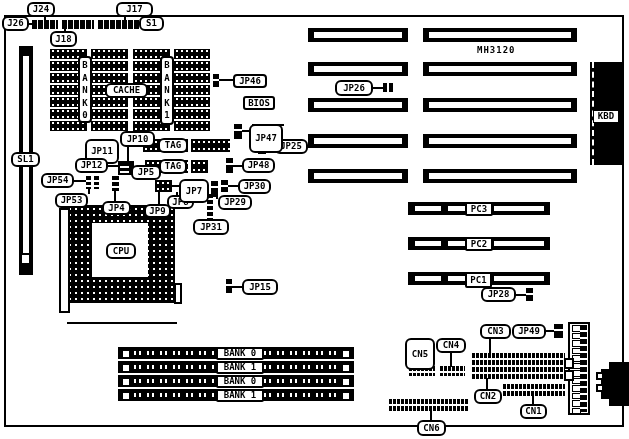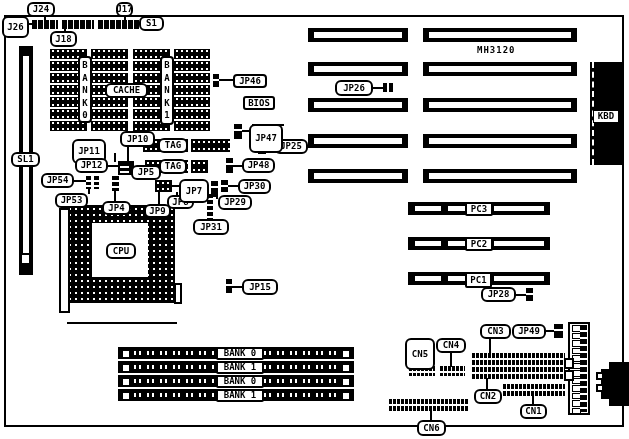--- a/index.html
+++ b/index.html
@@ -280,30 +280,30 @@
   <div class="line" style="left:516px;top:294px;width:10px;height:2px"></div>
   <div class="line" style="left:545px;top:330px;width:9px;height:2px"></div>
   <div class="line" style="left:489px;top:338px;width:2px;height:15px"></div>
   <div class="line" style="left:419px;top:352px;width:2px;height:15px"></div>
   <div class="line" style="left:450px;top:352px;width:2px;height:15px"></div>
   <div class="line" style="left:486px;top:378px;width:2px;height:13px"></div>
   <div class="line" style="left:532px;top:395px;width:2px;height:10px"></div>
   <div class="line" style="left:430px;top:410px;width:2px;height:12px"></div>
 
   <div class="lbl" style="left:27px;top:2px;width:28px;height:15px">J24</div>
-  <div class="lbl" style="left:116px;top:2px;width:17px;height:15px">J17</div>
-  <div class="lbl" style="left:2px;top:16px;width:27px;height:22px">J26</div>
+  <div class="lbl" style="left:116px;top:2px;width:37px;height:15px">J17</div>
+  <div class="lbl" style="left:2px;top:16px;width:27px;height:15px">J26</div>
   <div class="lbl" style="left:139px;top:16px;width:25px;height:15px">S1</div>
   <div class="lbl" style="left:50px;top:31px;width:27px;height:16px">J18</div>
   <div class="lbl" style="left:11px;top:152px;width:29px;height:15px">SL1</div>
   <div class="lbl vlbl" style="left:78px;top:56px;width:14px;height:67px;border-radius:4px">BANK0</div>
   <div class="lbl vlbl" style="left:160px;top:56px;width:14px;height:69px;border-radius:4px">BANK1</div>
   <div class="lbl" style="left:105px;top:83px;width:43px;height:15px">CACHE</div>
   <div class="lbl" style="left:120px;top:131px;width:35px;height:16px">JP10</div>
-  <div class="lbl" style="left:72px;top:139px;width:34px;height:25px">JP11</div>
+  <div class="lbl" style="left:85px;top:139px;width:34px;height:25px">JP11</div>
   <div class="lbl" style="left:158px;top:138px;width:30px;height:15px">TAG</div>
   <div class="lbl" style="left:159px;top:159px;width:28px;height:15px">TAG</div>
   <div class="lbl" style="left:75px;top:158px;width:33px;height:15px">JP12</div>
   <div class="lbl" style="left:131px;top:165px;width:30px;height:15px">JP5</div>
   <div class="lbl" style="left:41px;top:173px;width:33px;height:15px">JP54</div>
   <div class="lbl" style="left:55px;top:193px;width:33px;height:15px">JP53</div>
   <div class="lbl" style="left:102px;top:201px;width:29px;height:14px">JP4</div>
   <div class="lbl" style="left:144px;top:204px;width:27px;height:14px">JP9</div>
   <div class="lbl" style="left:167px;top:195px;width:27px;height:14px">JP8</div>
   <div class="lbl" style="left:179px;top:179px;width:30px;height:24px">JP7</div>

